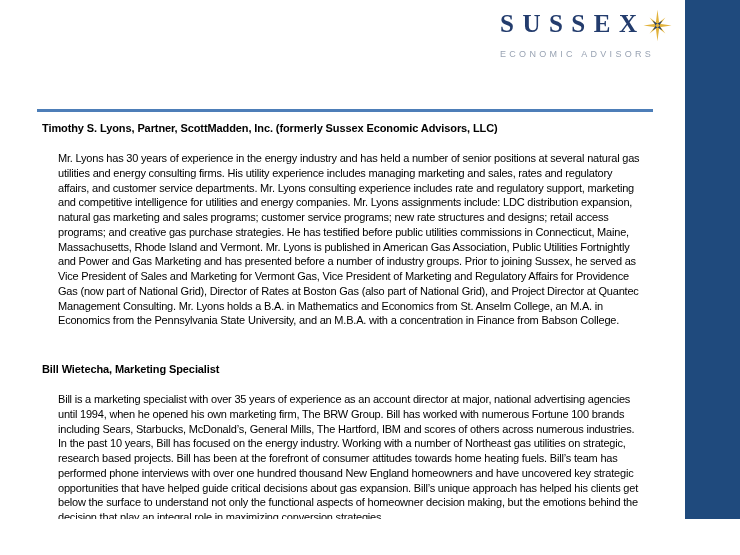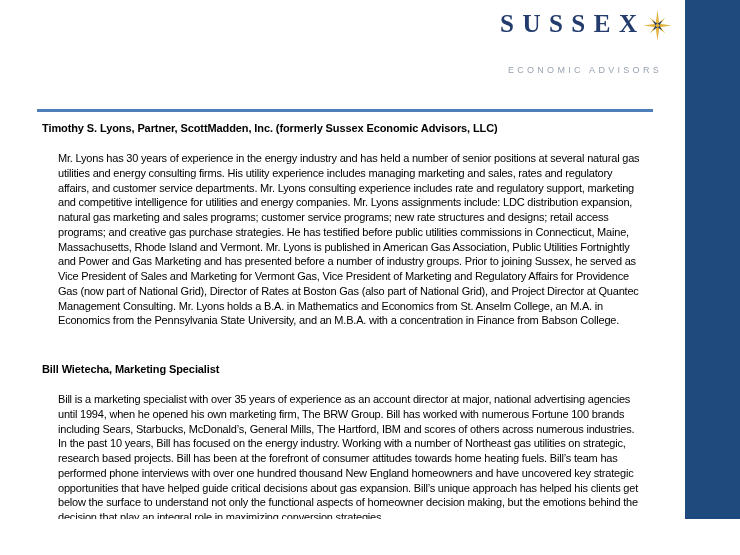--- a/index.html
+++ b/index.html
@@ -35,21 +35,21 @@
     font-size:25px;font-weight:600;
     letter-spacing:8.5px;
     color:var(--logo-navy);
     line-height:28px;
     white-space:nowrap;
   }
   .logo-star{margin-left:-5px;margin-top:-3px;flex:0 0 auto;}
   .logo-tagline{
     font-size:9px;letter-spacing:3.3px;
     color:var(--logo-gray);
-    margin-top:17px;white-space:nowrap;text-align:right;
+    margin-top:1px;white-space:nowrap;
   }
   .rule{
     position:absolute;left:37px;top:109px;width:616px;height:3px;
     background:var(--rule);
   }
   .content{
     position:absolute;left:42px;top:121px;width:614px;
     color:var(--text);
     font-size:11px;line-height:14.75px;letter-spacing:-0.2px;
   }

